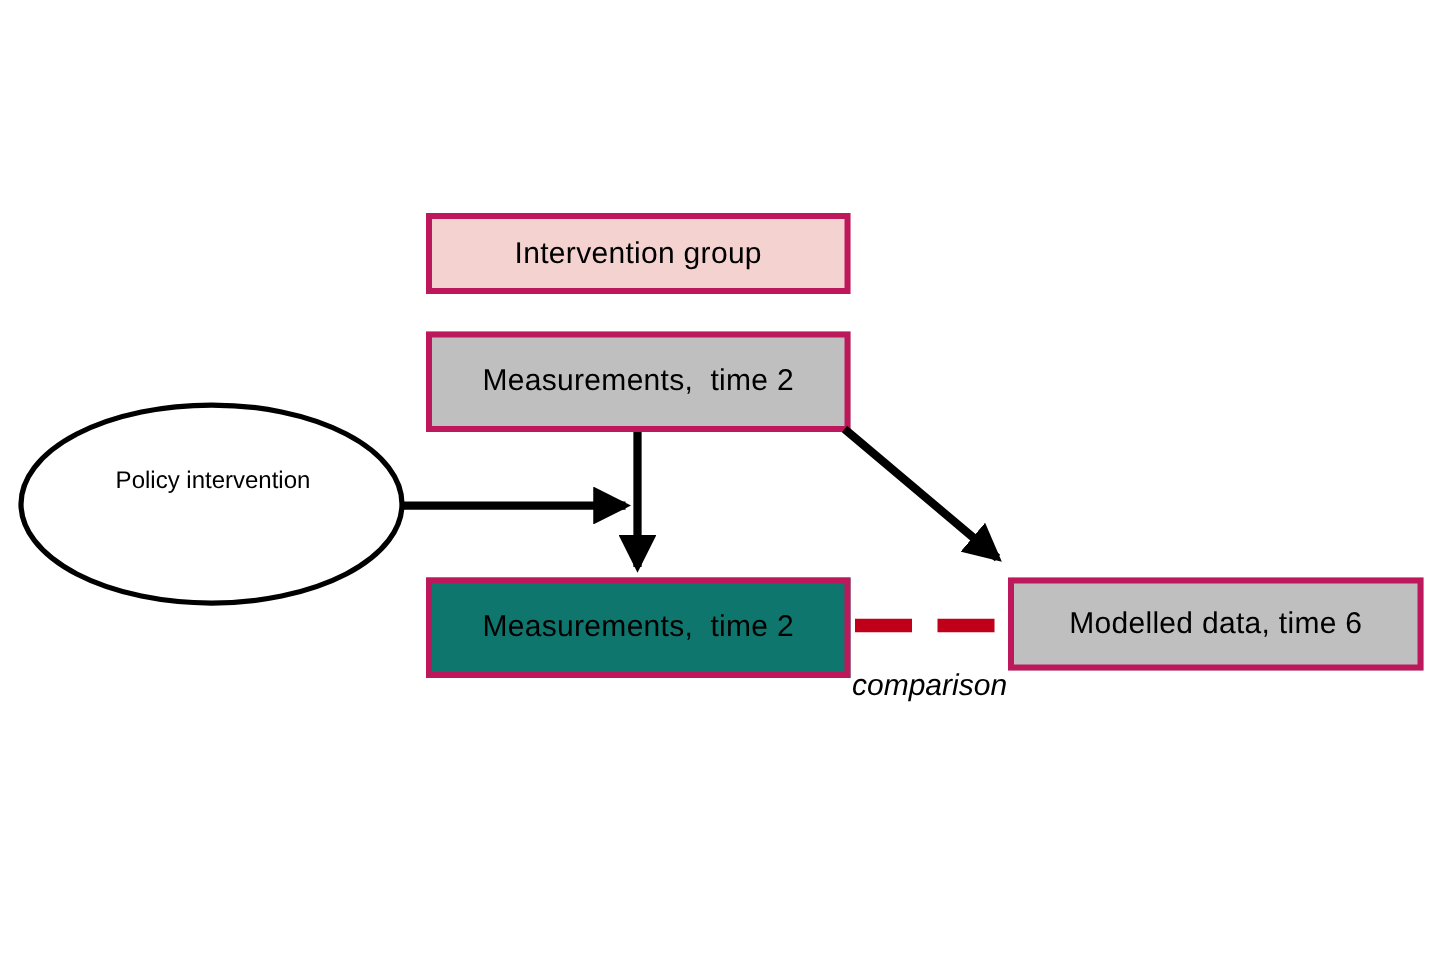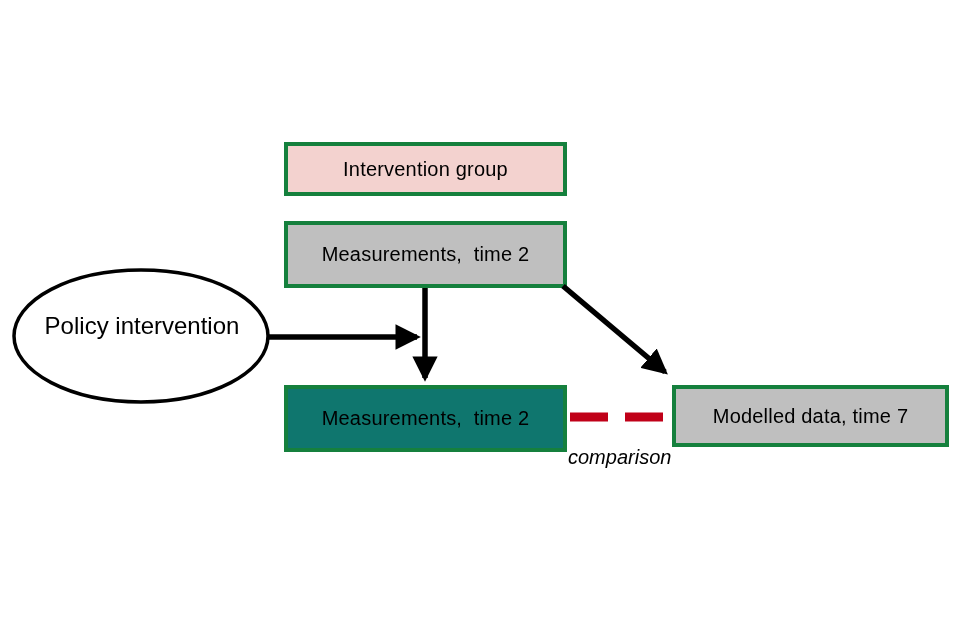--- a/index.html
+++ b/index.html
@@ -7,41 +7,41 @@
     position:relative;
     width:960px;height:640px;
     background:#ffffff;
     font-family:"Liberation Sans","DejaVu Sans",sans-serif;
     color:#000;
     overflow:hidden;
   }
   .node{
     position:absolute;
     box-sizing:border-box;
-    border:4px solid #15803d;
+    border:4px solid #be185d;
     display:flex;
     align-items:center;
     justify-content:center;
     font-size:20px;
     letter-spacing:0.2px;
     white-space:pre;
     z-index:2;
   }
   #box-intervention-group{left:284px;top:142px;width:283px;height:54px;}
   #box-measurements-t1 {left:284px;top:221px;width:283px;height:67px;}
   #box-measurements-t2 {left:284px;top:385px;width:283px;height:67px;}
   #box-modelled-t2     {left:672px;top:385px;width:277px;height:62px;}
   .overlay-svg{
     position:absolute;left:0;top:0;z-index:3;pointer-events:none;
   }
   .ellipse-label{
     position:absolute;
     left:24px;top:312px;width:236px;
     text-align:center;
-    font-size:24px;
+    font-size:16px;
     z-index:4;
     white-space:pre;
   }
   .comparison-label{
     position:absolute;
     left:568px;top:446px;width:120px;
     font-style:italic;
     font-size:20px;
     z-index:4;
     white-space:pre;
@@ -58,21 +58,21 @@
 
   <div class="node" id="box-measurements-t1" style="background: rgb(191, 191, 191);">
     <span>Measurements,  time 2</span>
   </div>
 
   <div class="node" id="box-measurements-t2" style="background: #0f766e;">
     <span>Measurements,  time 2</span>
   </div>
 
   <div class="node" id="box-modelled-t2" style="background: rgb(191, 191, 191);">
-    <span>Modelled data, time 7</span>
+    <span>Modelled data, time 6</span>
   </div>
 
   <svg class="overlay-svg" width="960" height="640" viewBox="0 0 960 640">
     <defs>
       <marker id="arrowhead" viewBox="0 0 10 10" refX="8.5" refY="5" markerWidth="4.6" markerHeight="4.6" orient="auto-start-reverse">
         <path d="M0,0 L10,5 L0,10 z" fill="#000"></path>
       </marker>
     </defs>
 
     <ellipse cx="141" cy="336" rx="127" ry="66" fill="#ffffff" stroke="#000" stroke-width="3.5"></ellipse>

